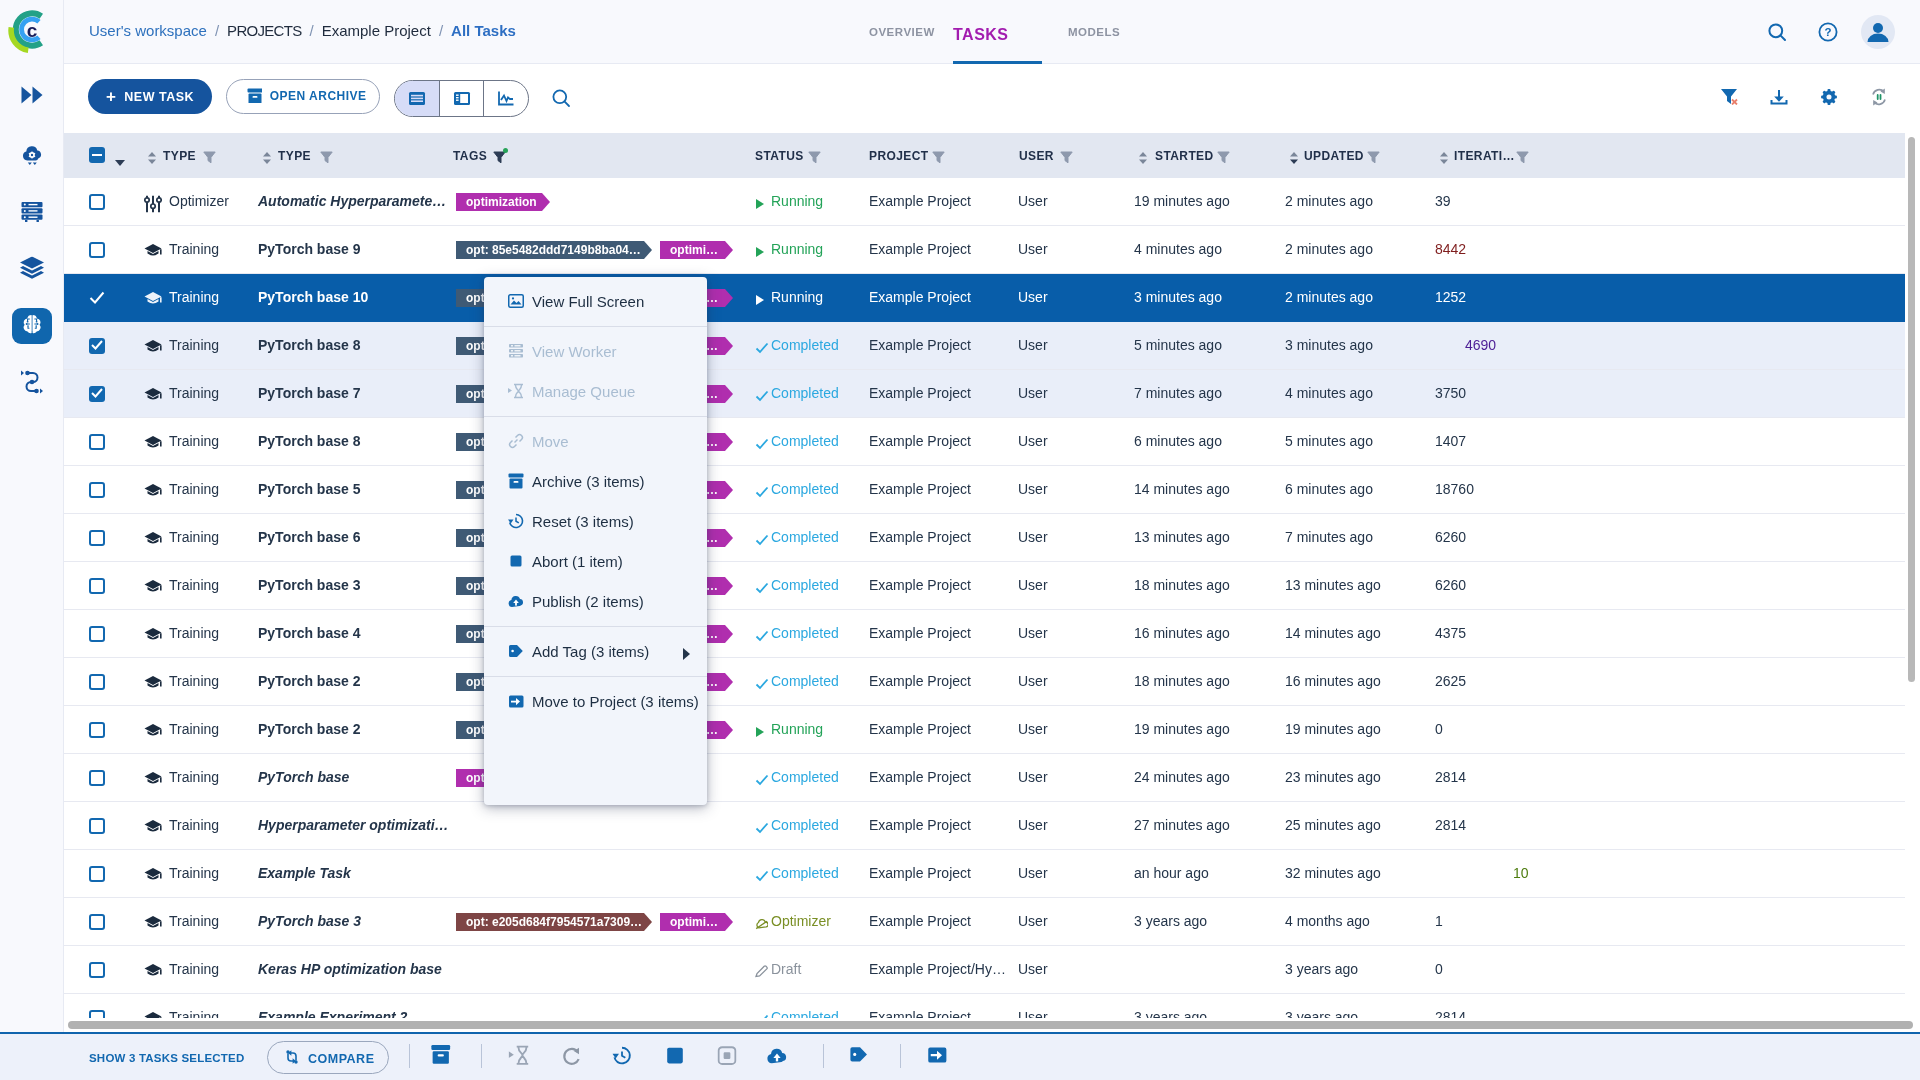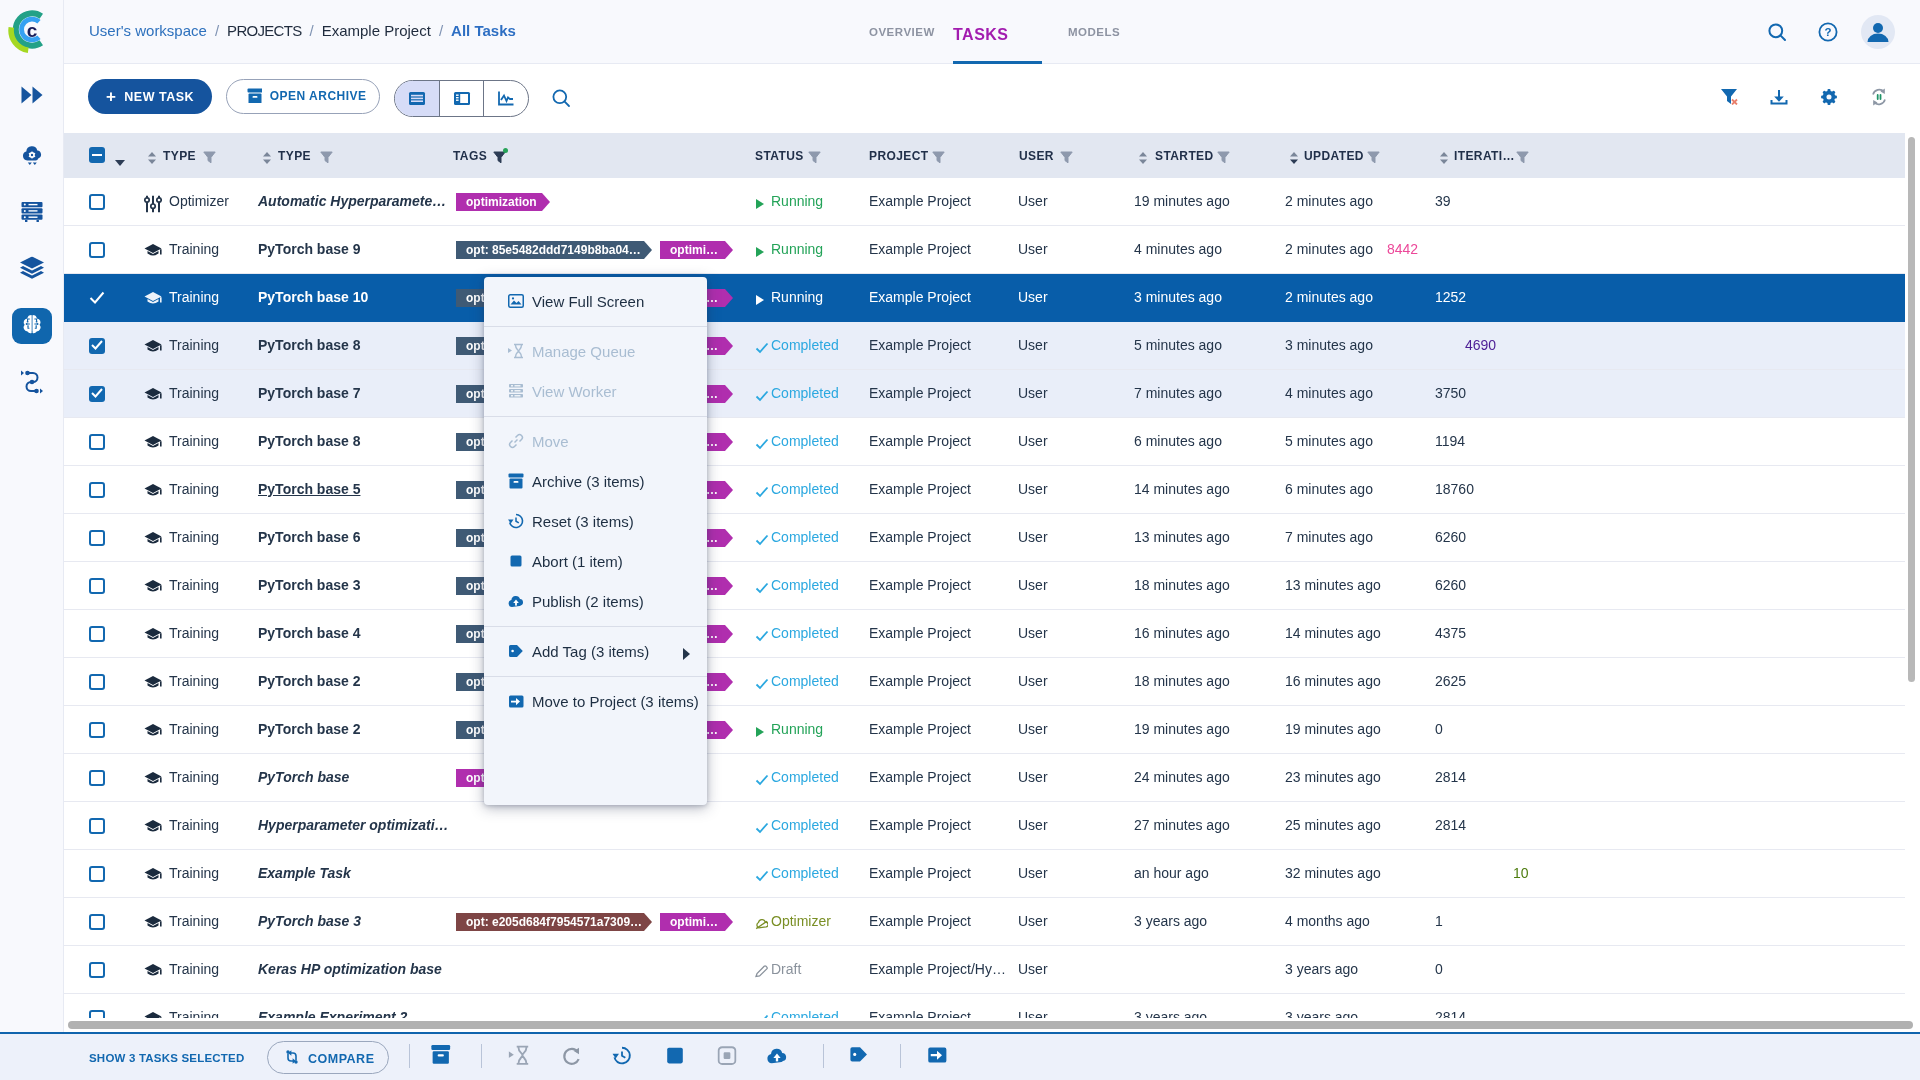--- a/index.html
+++ b/index.html
@@ -76,21 +76,21 @@
 <span class="pill" style="left:392px;background:#3f5a75;width:196px">opt: 85e5482ddd7149b8ba04…</span>
       <span class="pill" style="left:596px;background:#b02eae;width:73px">optimi…</span>
 <span class="cell" style="left:691px;top:18px"><svg width="10" height="12" viewBox="0 0 10 12" style="">
           <polygon points="1,1 9,6 1,11" fill="#23a358"></polygon>
         </svg></span>
 <span class="cell txt" style="left:707px;color:#23a358">Running</span>
 <span class="cell txt" style="left:805px;color:#24354a">Example Project</span>
 <span class="cell txt" style="left:954px;color:#24354a">User</span>
 <span class="cell txt" style="left:1070px;color:#24354a">4 minutes ago</span>
 <span class="cell txt" style="left:1221px;color:#24354a">2 minutes ago</span>
-<span class="cell txt" style="left:1323px;color:#ec4899">8442</span>
+<span class="cell txt" style="left:1371px;color:#7f1d1d">8442</span>
 </div>
 <div class="row seld" style="top:274px">
 <span class="cell" style="left:25px;top:16px"><svg width="16" height="13" viewBox="0 0 16 13" style="">
           <polyline points="1.5,7 6,11.5 14.5,1.5" fill="none" stroke="white" stroke-width="2"></polyline>
         </svg></span>
 <span class="cell" style="left:80px;top:17px"><svg width="18" height="14" viewBox="0 0 18 14" style="">
           <polygon points="9,1 17.5,5.5 9,10 0.5,5.5" fill="#edf3fa"></polygon>
           <path d="M3.5 8 L3.5 10.5 Q9 14.5 14.5 10.5 L14.5 8 L9 11 Z" fill="#edf3fa"></path>
           <line x1="16.8" y1="6.2" x2="16.8" y2="11.5" stroke="#edf3fa" stroke-width="1.6"></line>
         </svg></span>
@@ -166,31 +166,31 @@
 <span class="pill" style="left:392px;background:#3f5a75;width:196px">opt: 85e5482ddd7149b8ba04…</span>
       <span class="pill" style="left:596px;background:#b02eae;width:73px">optimi…</span>
 <span class="cell" style="left:691px;top:18px"><svg width="14" height="12" viewBox="0 0 14 12" style="">
           <polyline points="1.5,6.5 5,10 12.5,1.5" fill="none" stroke="#2ba8e0" stroke-width="1.8"></polyline>
         </svg></span>
 <span class="cell txt" style="left:707px;color:#2ba8e0">Completed</span>
 <span class="cell txt" style="left:805px;color:#24354a">Example Project</span>
 <span class="cell txt" style="left:954px;color:#24354a">User</span>
 <span class="cell txt" style="left:1070px;color:#24354a">6 minutes ago</span>
 <span class="cell txt" style="left:1221px;color:#24354a">5 minutes ago</span>
-<span class="cell txt" style="left:1371px;color:#24354a">1194</span>
+<span class="cell txt" style="left:1371px;color:#24354a">1407</span>
 </div>
 <div class="row " style="top:466px">
 <span class="cbe"></span>
 <span class="cell" style="left:80px;top:17px"><svg width="18" height="14" viewBox="0 0 18 14" style="">
           <polygon points="9,1 17.5,5.5 9,10 0.5,5.5" fill="#1b2b3e"></polygon>
           <path d="M3.5 8 L3.5 10.5 Q9 14.5 14.5 10.5 L14.5 8 L9 11 Z" fill="#1b2b3e"></path>
           <line x1="16.8" y1="6.2" x2="16.8" y2="11.5" stroke="#1b2b3e" stroke-width="1.6"></line>
         </svg></span>
 <span class="cell txt" style="left:105px;color:#24354a">Training</span>
-<span class="cell txt name" style="left:194px;color:#24354a;text-decoration:underline;">PyTorch base 5</span>
+<span class="cell txt name" style="left:194px;color:#24354a;">PyTorch base 5</span>
 <span class="pill" style="left:392px;background:#3f5a75;width:196px">opt: 85e5482ddd7149b8ba04…</span>
       <span class="pill" style="left:596px;background:#b02eae;width:73px">optimi…</span>
 <span class="cell" style="left:691px;top:18px"><svg width="14" height="12" viewBox="0 0 14 12" style="">
           <polyline points="1.5,6.5 5,10 12.5,1.5" fill="none" stroke="#2ba8e0" stroke-width="1.8"></polyline>
         </svg></span>
 <span class="cell txt" style="left:707px;color:#2ba8e0">Completed</span>
 <span class="cell txt" style="left:805px;color:#24354a">Example Project</span>
 <span class="cell txt" style="left:954px;color:#24354a">User</span>
 <span class="cell txt" style="left:1070px;color:#24354a">14 minutes ago</span>
 <span class="cell txt" style="left:1221px;color:#24354a">6 minutes ago</span>
@@ -582,41 +582,41 @@
           <path d="M2.5 11.5 L6 7.5 L8.5 10 L10.5 8 L13.5 11.5 Z" fill="#1268b0"></path>
           <circle cx="5" cy="5.4" r="1.1" fill="#1268b0"></circle>
         </svg>
       </span>
       <span style="color:#1d2e42">View Full Screen</span>
     </div>
 <div class="mdiv"></div>
 <div class="mitem">
       <span class="mic">
         <svg width="16" height="16" viewBox="0 0 16 16" style="">
-          <polygon points="0,5 4,7.5 0,10" fill="#a9bdd2"></polygon>
-          <path d="M6 1.5 H15 M6 14.5 H15 M7.5 2 C7.5 6 10 6.5 10.5 8 C10 9.5 7.5 10 7.5 14 M13.5 2 C13.5 6 11 6.5 10.5 8 C11 9.5 13.5 10 13.5 14" fill="none" stroke="#a9bdd2" stroke-width="1.4"></path>
-        </svg>
-      </span>
-      <span style="color:#a9bdd2">Manage Queue</span>
-    </div>
-<div class="mitem">
-      <span class="mic">
-        <svg width="16" height="16" viewBox="0 0 16 16" style="">
           <rect x="1" y="1" width="14" height="3.6" rx="0.8" fill="#a9bdd2"></rect>
           <rect x="3" y="2.2" width="2" height="1.2" fill="white"></rect>
           <rect x="6.5" y="2.2" width="6" height="1.2" fill="white"></rect>
           <rect x="1" y="6" width="14" height="3.6" rx="0.8" fill="#a9bdd2"></rect>
           <rect x="3" y="7.2" width="2" height="1.2" fill="white"></rect>
           <rect x="6.5" y="7.2" width="6" height="1.2" fill="white"></rect>
           <rect x="1" y="11" width="14" height="3.6" rx="0.8" fill="#a9bdd2"></rect>
           <rect x="3" y="12.2" width="2" height="1.2" fill="white"></rect>
           <rect x="6.5" y="12.2" width="6" height="1.2" fill="white"></rect>
         </svg>
       </span>
       <span style="color:#a9bdd2">View Worker</span>
+    </div>
+<div class="mitem">
+      <span class="mic">
+        <svg width="16" height="16" viewBox="0 0 16 16" style="">
+          <polygon points="0,5 4,7.5 0,10" fill="#a9bdd2"></polygon>
+          <path d="M6 1.5 H15 M6 14.5 H15 M7.5 2 C7.5 6 10 6.5 10.5 8 C10 9.5 7.5 10 7.5 14 M13.5 2 C13.5 6 11 6.5 10.5 8 C11 9.5 13.5 10 13.5 14" fill="none" stroke="#a9bdd2" stroke-width="1.4"></path>
+        </svg>
+      </span>
+      <span style="color:#a9bdd2">Manage Queue</span>
     </div>
 <div class="mdiv"></div>
 <div class="mitem">
       <span class="mic">
         <svg width="16" height="16" viewBox="0 0 16 16" style="">
           <path d="M6.5 9.5 L9.5 6.5" stroke="#a9bdd2" stroke-width="1.5"></path>
           <path d="M7.5 4.5 L9.5 2.5 a2.8 2.8 0 0 1 4 4 L11.5 8.5" fill="none" stroke="#a9bdd2" stroke-width="1.5"></path>
           <path d="M8.5 11.5 L6.5 13.5 a2.8 2.8 0 0 1 -4-4 L4.5 7.5" fill="none" stroke="#a9bdd2" stroke-width="1.5"></path>
         </svg>
       </span>

